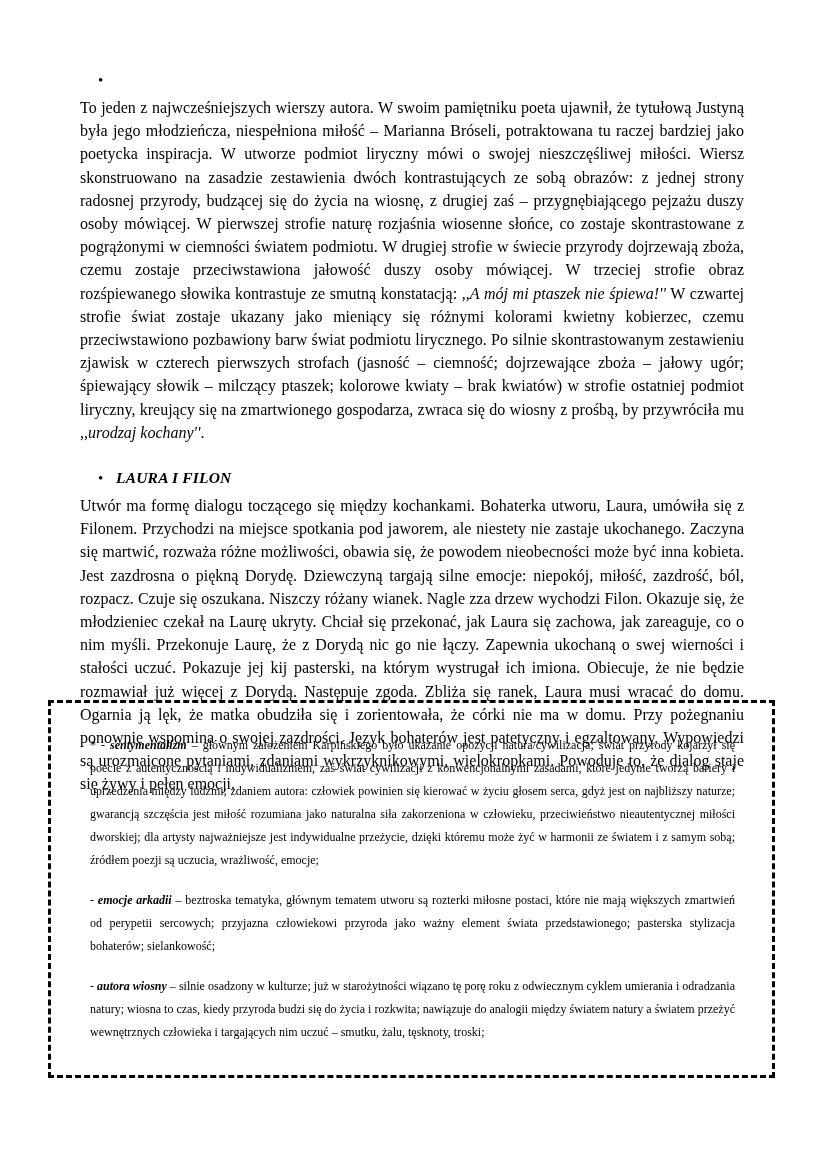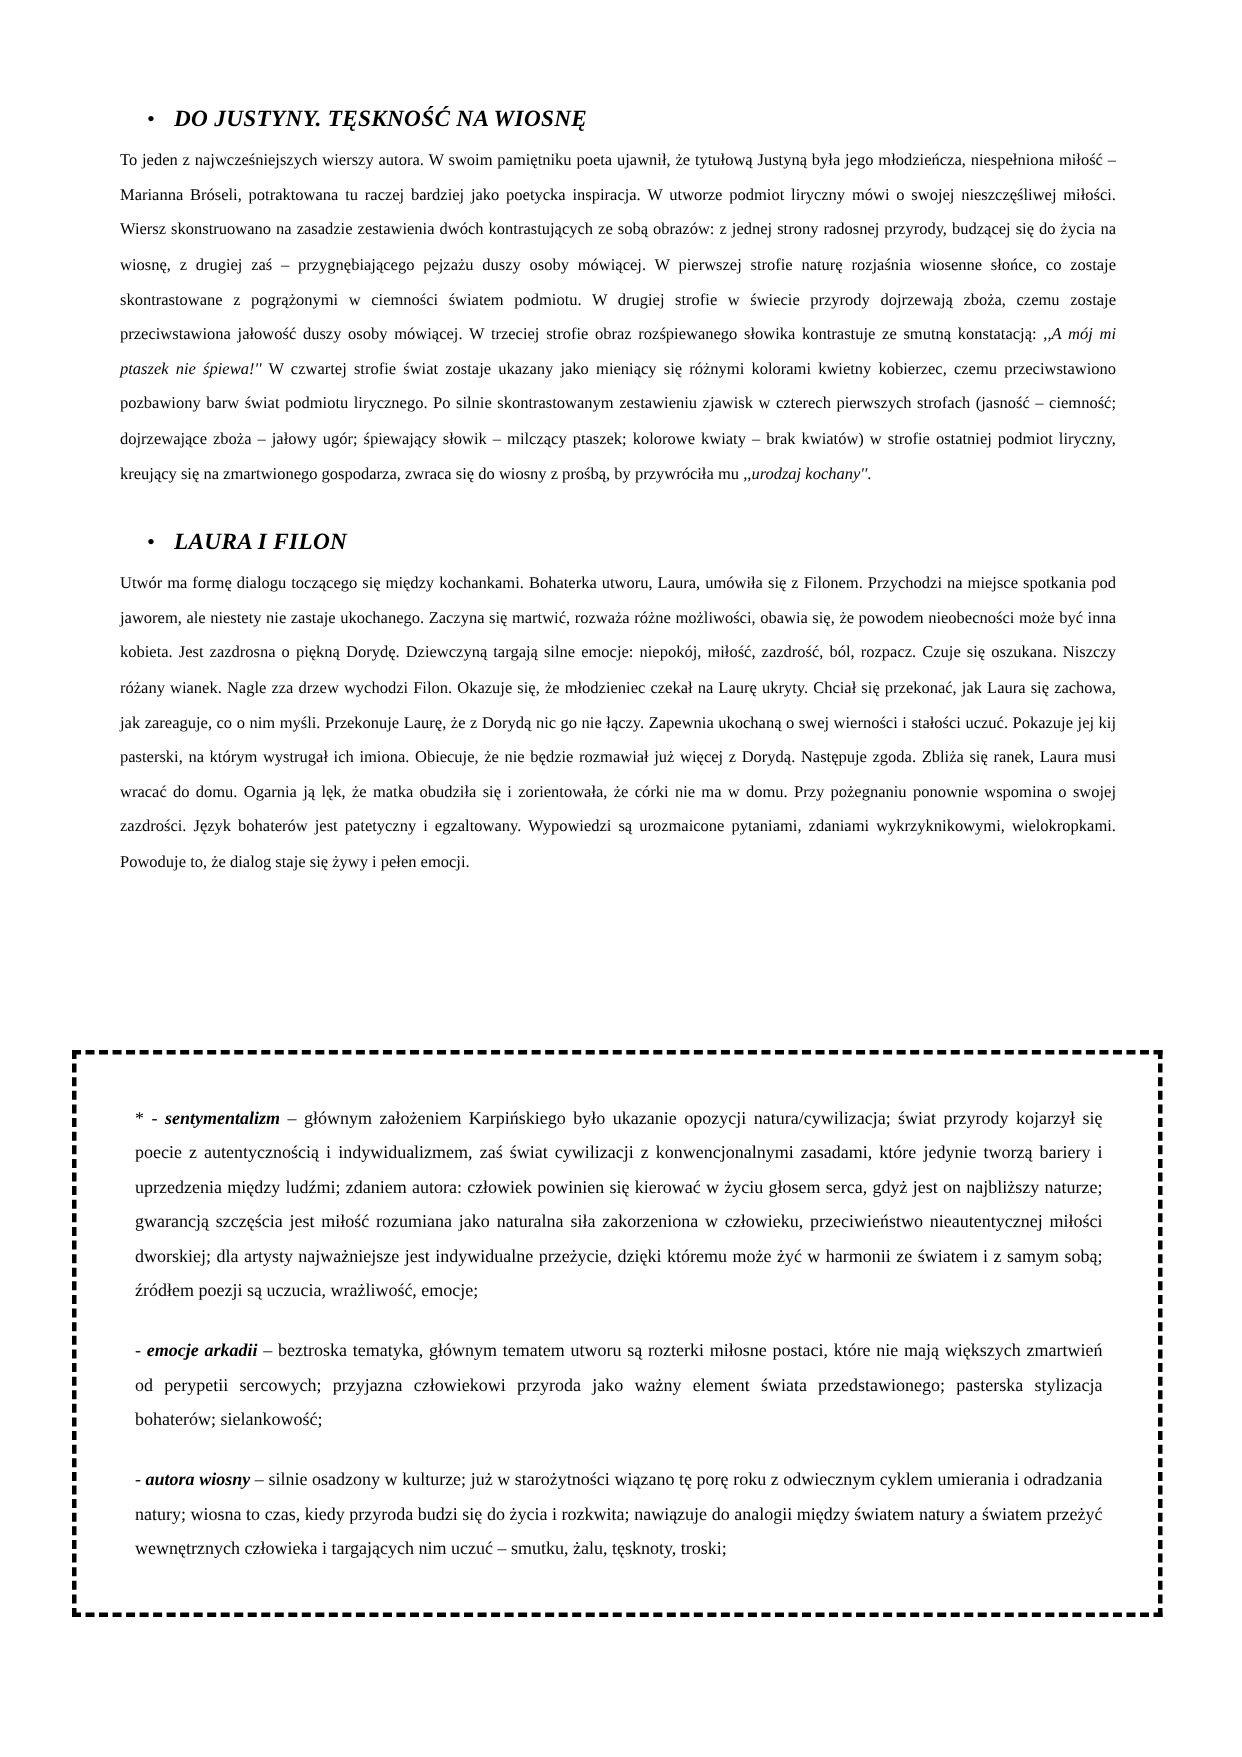--- a/index.html
+++ b/index.html
@@ -44,21 +44,21 @@
   }
   .bullet-title {
     font-weight: bold;
     font-style: italic;
     font-size: 15.5px;
     line-height: 20px;
     letter-spacing: 0.2px;
   }
   p.para {
     margin: 0 4px 0 0;
-    font-size: 11px;
+    font-size: 16px;
     line-height: 23.2px;
     text-align: justify;
     text-justify: inter-word;
   }
   .section-gap {
     height: 24px;
   }
   em.it {
     font-style: italic;
   }
@@ -87,21 +87,20 @@
 </style>
 </head>
 <body>
 
 <div class="page">
 
   <div class="content">
 
     <div class="bullet-heading">
       <span class="bullet-dot">•</span>
-      <span class="bullet-title">DO JUSTYNY. TĘSKNOŚĆ NA WIOSNĘ</span>
     </div>
     <p class="para">To jeden z najwcześniejszych wierszy autora. W swoim pamiętniku poeta ujawnił, że tytułową Justyną była jego młodzieńcza, niespełniona miłość – Marianna Bróseli, potraktowana tu raczej bardziej jako poetycka inspiracja. W utworze podmiot liryczny mówi o swojej nieszczęśliwej miłości. Wiersz skonstruowano na zasadzie zestawienia dwóch kontrastujących ze sobą obrazów: z jednej strony radosnej przyrody, budzącej się do życia na wiosnę, z drugiej zaś – przygnębiającego pejzażu duszy osoby mówiącej. W pierwszej strofie naturę rozjaśnia wiosenne słońce, co zostaje skontrastowane z pogrążonymi w ciemności światem podmiotu. W drugiej strofie w świecie przyrody dojrzewają zboża, czemu zostaje przeciwstawiona jałowość duszy osoby mówiącej. W trzeciej strofie obraz rozśpiewanego słowika kontrastuje ze smutną konstatacją: <em class="it">,,A mój mi ptaszek nie śpiewa!''</em> W czwartej strofie świat zostaje ukazany jako mieniący się różnymi kolorami kwietny kobierzec, czemu przeciwstawiono pozbawiony barw świat podmiotu lirycznego. Po silnie skontrastowanym zestawieniu zjawisk w czterech pierwszych strofach (jasność – ciemność; dojrzewające zboża – jałowy ugór; śpiewający słowik – milczący ptaszek; kolorowe kwiaty – brak kwiatów) w strofie ostatniej podmiot liryczny, kreujący się na zmartwionego gospodarza, zwraca się do wiosny z prośbą, by przywróciła mu <em class="it">,,urodzaj kochany''</em>.</p>
 
     <div class="section-gap"></div>
 
     <div class="bullet-heading">
       <span class="bullet-dot">•</span>
       <span class="bullet-title">LAURA I FILON</span>
     </div>
     <p class="para">Utwór ma formę dialogu toczącego się między kochankami. Bohaterka utworu, Laura, umówiła się z Filonem. Przychodzi na miejsce spotkania pod jaworem, ale niestety nie zastaje ukochanego. Zaczyna się martwić, rozważa różne możliwości, obawia się, że powodem nieobecności może być inna kobieta. Jest zazdrosna o piękną Dorydę. Dziewczyną targają silne emocje: niepokój, miłość, zazdrość, ból, rozpacz. Czuje się oszukana. Niszczy różany wianek. Nagle zza drzew wychodzi Filon. Okazuje się, że młodzieniec czekał na Laurę ukryty. Chciał się przekonać, jak Laura się zachowa, jak zareaguje, co o nim myśli. Przekonuje Laurę, że z Dorydą nic go nie łączy. Zapewnia ukochaną o swej wierności i stałości uczuć. Pokazuje jej kij pasterski, na którym wystrugał ich imiona. Obiecuje, że nie będzie rozmawiał już więcej z Dorydą. Następuje zgoda. Zbliża się ranek, Laura musi wracać do domu. Ogarnia ją lęk, że matka obudziła się i zorientowała, że córki nie ma w domu. Przy pożegnaniu ponownie wspomina o swojej zazdrości. Język bohaterów jest patetyczny i egzaltowany. Wypowiedzi są urozmaicone pytaniami, zdaniami wykrzyknikowymi, wielokropkami. Powoduje to, że dialog staje się żywy i pełen emocji.</p>

